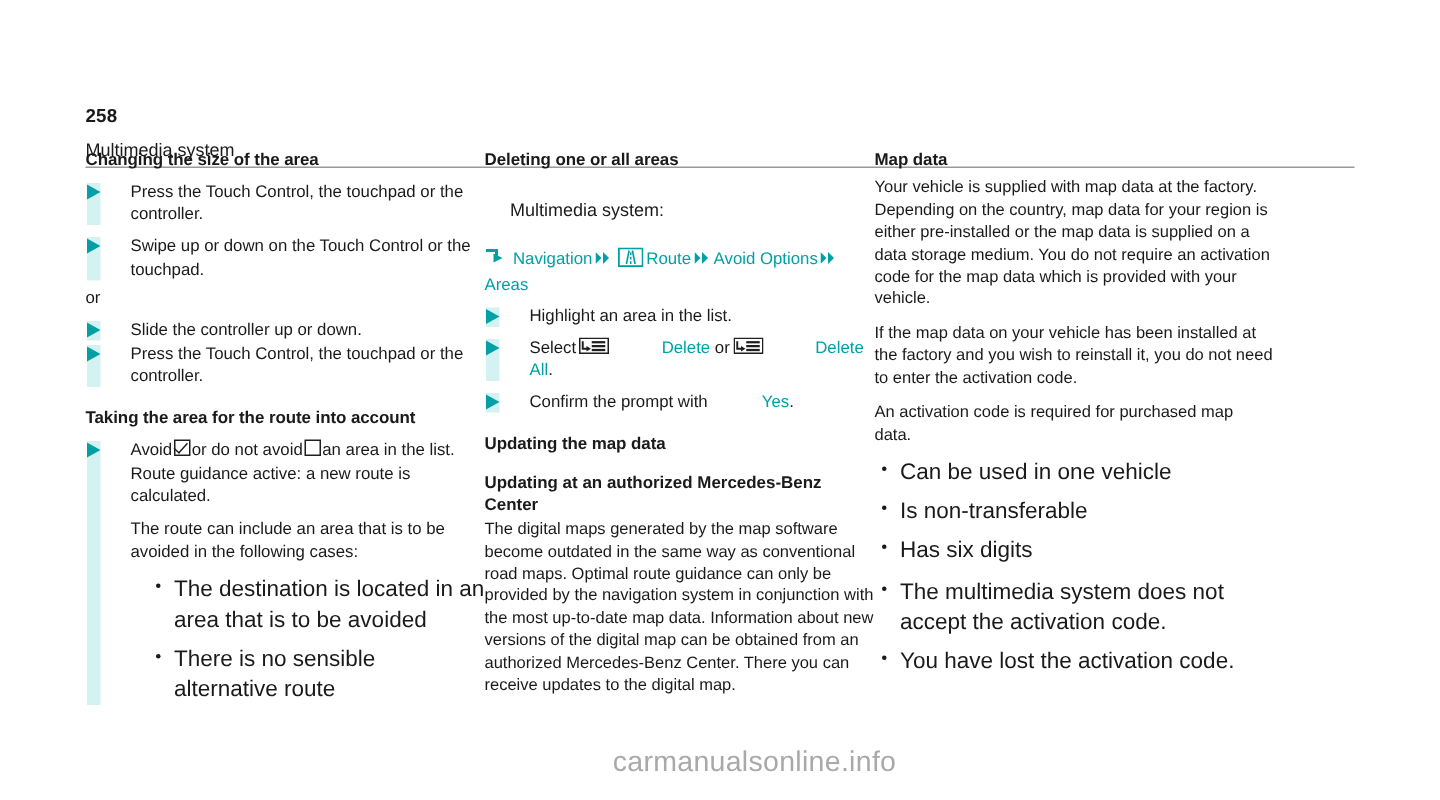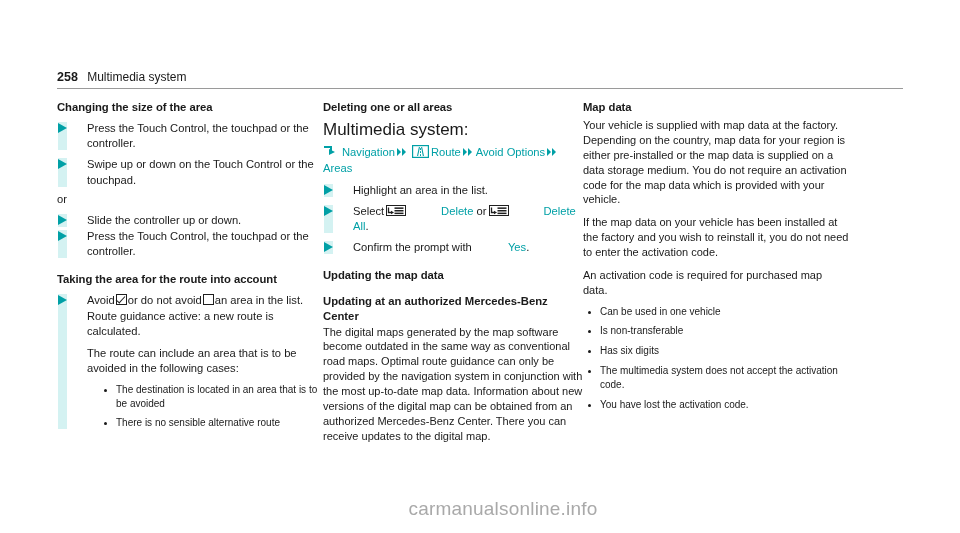--- a/index.html
+++ b/index.html
@@ -18,20 +18,21 @@
   
   .page-header {
     position: absolute;
     left: 57px; top: 70px;
     width: 846px;
     display: flex;
     align-items: baseline;
     gap: 9px;
     padding-bottom: 4px;
     border-bottom: 1px solid #9a9a9a;
+    flex-direction: column;
   }
   .page-number {
     font-size: 12.5px;
     font-weight: bold;
     letter-spacing: 0.1px;
   }
   .page-chapter {
     font-size: 12px;
     font-weight: normal;
   }
@@ -65,23 +66,23 @@
     margin: 11px 0 1px 0;
     line-height: 1.3;
   }
   p.body {
     font-size: 11px;
     line-height: 1.355;
     margin: 0 0 0 0;
   }
   p.body + p.body { margin-top: 8px; }
   p.plain {
-    font-size: 17px;
-    line-height: 1.355;
-    margin: 0;
+    font-size: 12px;
+    line-height: 1.355;
+    margin: 17px;
   }
   .or-line {
     font-size: 11.2px;
     line-height: 1.355;
     margin: 4px 0 2px 0;
   }
 
   
   .step {
     position: relative;
@@ -113,21 +114,21 @@
 
   
   ul.dots {
     list-style: none;
     margin: 7px 0 0 0;
     padding: 0;
   }
   ul.dots li {
     position: relative;
     padding-left: 17px;
-    font-size: 10px;
+    font-size: 15px;
     line-height: 1.355;
     margin-bottom: 6px;
   }
   ul.dots li:last-child { margin-bottom: 0; }
   ul.dots li::before {
     content: "";
     position: absolute;
     left: 5px; top: 6px;
     width: 3px; height: 3px;
     border-radius: 50%;

